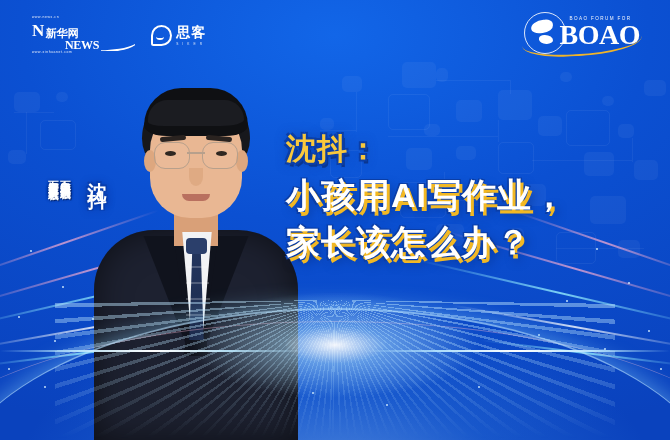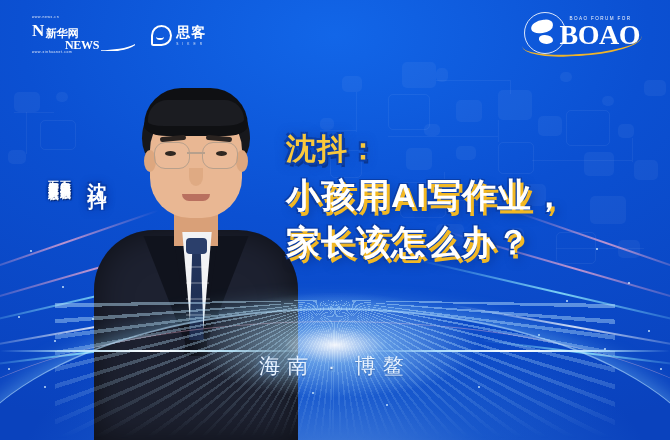--- a/index.html
+++ b/index.html
@@ -286,15 +286,14 @@
     <div class="t-line t-white">家长该怎么办？</div>
   </div>
 
   <div class="arc2"></div>
   <div class="arc"></div>
   <div class="rays"></div>
   <div class="hline" style="left:0;width:46%;"></div>
   <div class="hline" style="right:0;width:46%;"></div>
   <div class="glow"></div>
 
-  <div class="place">海南 · 博鳌</div>
 
 </div>
 
 </body></html>

